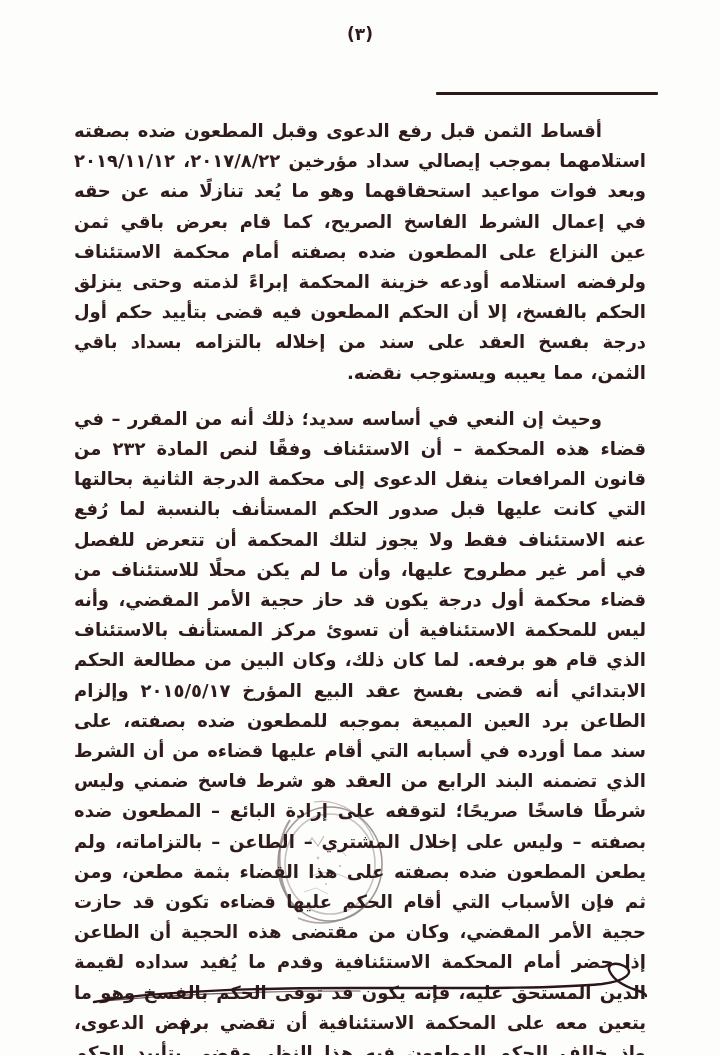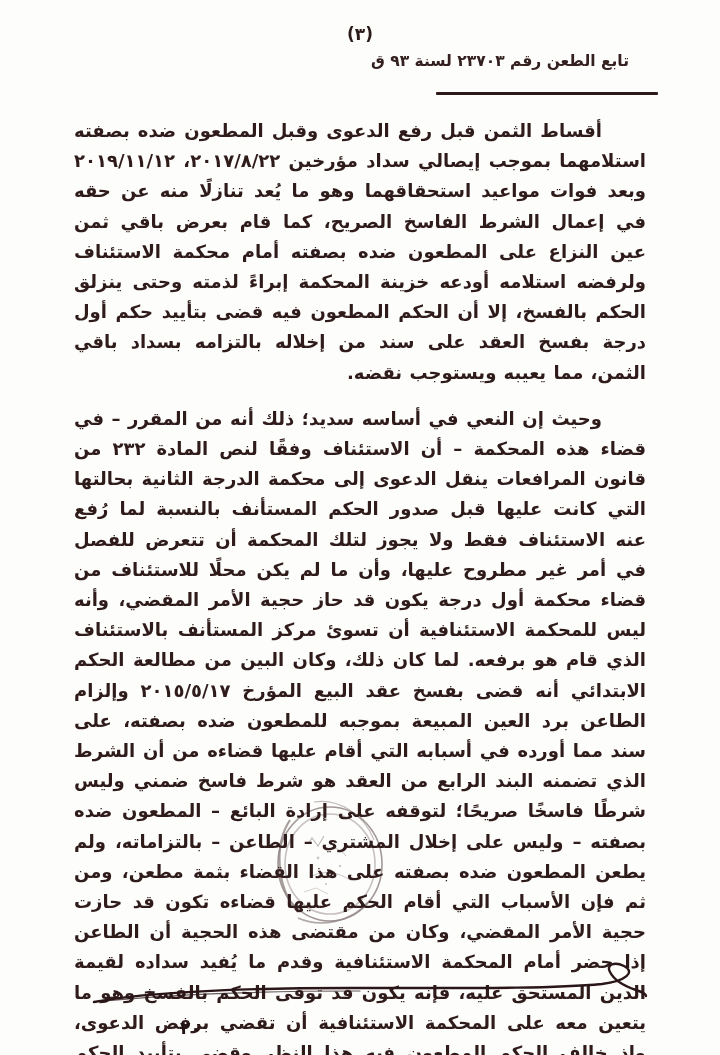--- a/index.html
+++ b/index.html
@@ -103,21 +103,20 @@
     direction: rtl;
   }
 </style>
 </head>
 <body>
 
 <div class="page">
 
   <div class="page-number-top">(٣)</div>
 
-  <div class="doc-header">تابع الطعن رقم ٢٣٧٠٣ لسنة ٩٣ ق</div>
 
   <div class="header-rule"></div>
 
   <div class="body-text">
     <p class="para indent">أقساط الثمن قبل رفع الدعوى وقبل المطعون ضده بصفته استلامهما بموجب إيصالي سداد مؤرخين ٢٠١٧/٨/٢٢، ٢٠١٩/١١/١٢ وبعد فوات مواعيد استحقاقهما وهو ما يُعد تنازلًا منه عن حقه في إعمال الشرط الفاسخ الصريح، كما قام بعرض باقي ثمن عين النزاع على المطعون ضده بصفته أمام محكمة الاستئناف ولرفضه استلامه أودعه خزينة المحكمة إبراءً لذمته وحتى ينزلق الحكم بالفسخ، إلا أن الحكم المطعون فيه قضى بتأييد حكم أول درجة بفسخ العقد على سند من إخلاله بالتزامه بسداد باقي الثمن، مما يعيبه ويستوجب نقضه.</p>
     <p class="para indent last-line-right">وحيث إن النعي في أساسه سديد؛ ذلك أنه من المقرر – في قضاء هذه المحكمة – أن الاستئناف وفقًا لنص المادة ٢٣٢ من قانون المرافعات ينقل الدعوى إلى محكمة الدرجة الثانية بحالتها التي كانت عليها قبل صدور الحكم المستأنف بالنسبة لما رُفع عنه الاستئناف فقط ولا يجوز لتلك المحكمة أن تتعرض للفصل في أمر غير مطروح عليها، وأن ما لم يكن محلًا للاستئناف من قضاء محكمة أول درجة يكون قد حاز حجية الأمر المقضي، وأنه ليس للمحكمة الاستئنافية أن تسوئ مركز المستأنف بالاستئناف الذي قام هو برفعه. لما كان ذلك، وكان البين من مطالعة الحكم الابتدائي أنه قضى بفسخ عقد البيع المؤرخ ٢٠١٥/٥/١٧ وإلزام الطاعن برد العين المبيعة بموجبه للمطعون ضده بصفته، على سند مما أورده في أسبابه التي أقام عليها قضاءه من أن الشرط الذي تضمنه البند الرابع من العقد هو شرط فاسخ ضمني وليس شرطًا فاسخًا صريحًا؛ لتوقفه على إرادة البائع – المطعون ضده بصفته – وليس على إخلال المشتري – الطاعن – بالتزاماته، ولم يطعن المطعون ضده بصفته على هذا القضاء بثمة مطعن، ومن ثم فإن الأسباب التي أقام الحكم عليها قضاءه تكون قد حازت حجية الأمر المقضي، وكان من مقتضى هذه الحجية أن الطاعن إذا حضر أمام المحكمة الاستئنافية وقدم ما يُفيد سداده لقيمة الدين المستحق عليه، فإنه يكون قد توقى الحكم بالفسخ وهو ما يتعين معه على المحكمة الاستئنافية أن تقضي برفض الدعوى، وإذ خالف الحكم المطعون فيه هذا النظر وقضى بتأييد الحكم الابتدائي في قضائه بفسخ العقد ورد العين موضوعه للمطعون ضده بصفته رغم تقديم الطاعن أمام المحكمة ما يُفيد عرضه لباقي ثمن العين المبيعة وإيداعه خزانة المحكمة لرفض المطعون ضده بصفته استلامه منه ومن ثم براءة ذمته من ذلك الدين، وهو ما يتضمن قضاءً ضمنيًا من الحكم باعتبار الشرط الذي تضمنته البند الرابع من العقد فاسخًا صريحًا لا يُجدى الطاعن السداد بعد وقوعه، وهو ما يُعد تسوءًا لمركز المستأنف – الطاعن – ومخالفةٍ لحجية الأسباب التي أقام عليها الحكم الابتدائي قضاءه،، فإنه يكون قد أخطأ في تطبيق القانون، بما يعيبه ويوجب نقضه دون حاجة لبحث باقي أوجه الطعن.</p>
   </div>
 
   <svg class="stamp" viewBox="0 0 132 136">
     <g fill="none" stroke="#3a2424" stroke-width="1.6">

